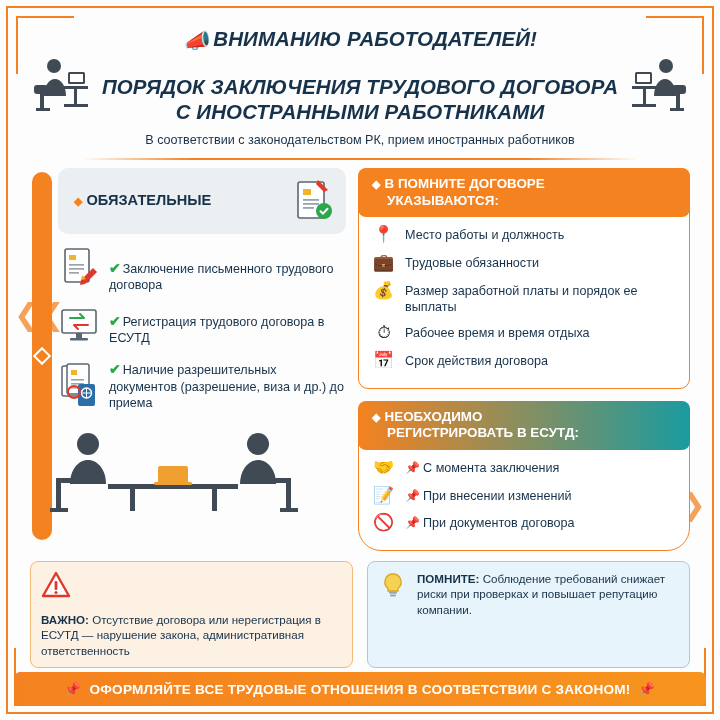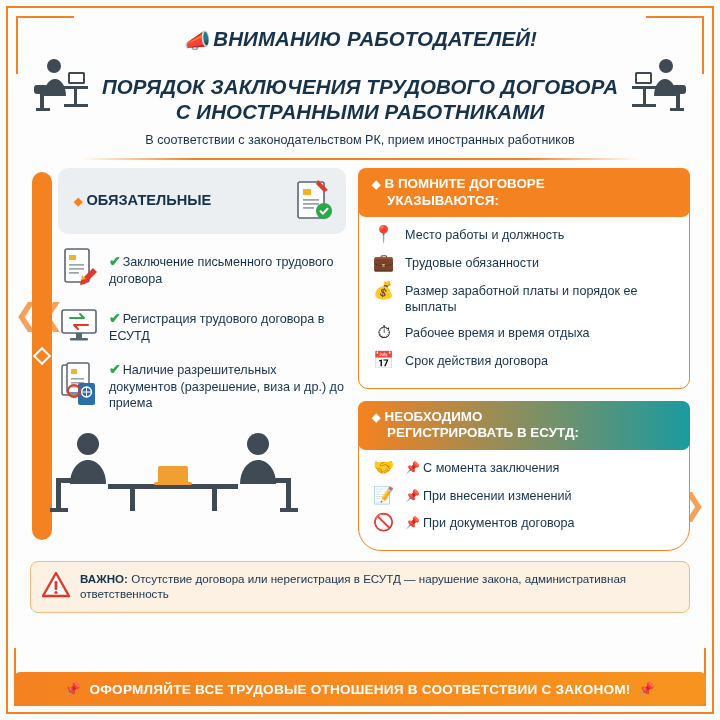--- a/index.html
+++ b/index.html
@@ -107,21 +107,21 @@
     position: absolute; left: 2px; top: 4px; width: 20px; height: 368px;
     background: #f58220; border-radius: 10px;
   }
   .bar .knob {
     position: absolute; left: 50%; top: 50%; transform: translate(-50%,-50%) rotate(45deg);
     width: 13px; height: 13px; background: #f58220; border: 2px solid #fff;
   }
 
   .req-list { margin-top: 12px; padding-left: 28px; }
   .req-item {
-    display: flex; align-items: center; gap: 9px;
+    display: flex; align-items: flex-end; gap: 9px;
     margin-bottom: 13px;
   }
   .req-item .ic { width: 42px; flex: 0 0 42px; text-align: center; }
   .req-item .check { color: #2aa84a; font-size: 14px; font-weight: bold; margin-right: 2px; }
   .req-item .t { font-size: 12.6px; color: #17324b; line-height: 1.32; }
 
   
   .panel {
     border: 1.6px solid #f58220;
     border-radius: 10px;
@@ -153,21 +153,21 @@
   
   .people { margin-top: 14px; height: 92px; position: relative; }
 
   
   .notes { display: flex; gap: 14px; padding: 10px 16px 0 16px; }
   .note {
     flex: 1; border-radius: 8px; padding: 9px 10px 9px 10px;
     display: flex; gap: 9px; align-items: flex-start;
     font-size: 11.6px; line-height: 1.33; color: #17324b;
   }
-  .note.warn { background: #fdf1e4; border: 1.4px solid #f3b97c; }
+  .note.warn { background: #fdf1e4; border: 1.4px solid #f3b97c; flex-direction: column; }
   .note.info { background: #e8f4fb; border: 1.4px solid #9fcde8; }
   .note b { font-weight: bold; }
   .note .nic { flex: 0 0 30px; text-align: center; font-size: 22px; line-height: 1; }
 
   
   .footer {
     position: absolute; left: 14px; right: 14px; bottom: 14px;
     height: 34px; border-radius: 6px;
     background: linear-gradient(to right, #f58220, #f7941e);
     color: #fff; font-weight: bold; font-size: 13.6px;
@@ -381,20 +381,30 @@
     <div class="note warn">
       <span class="nic">
         <svg width="30" height="28" viewBox="0 0 30 28">
           <path d="M15 2l13 23H2z" fill="#fff" stroke="#e0392c" stroke-width="2.4" stroke-linejoin="round"></path>
           <rect x="13.6" y="10" width="2.8" height="9" rx="1.2" fill="#e0392c"></rect>
           <circle cx="15" cy="21.5" r="1.6" fill="#e0392c"></circle>
         </svg>
       </span>
       <span><b>ВАЖНО:</b> <span>Отсутствие договора или нерегистрация в ЕСУТД — нарушение закона, административная ответственность</span></span>
     </div>
+    <div class="note info">
+      <span class="nic">
+        <svg width="28" height="28" viewBox="0 0 28 28">
+          <path d="M14 3a8 8 0 00-5 14.3V20h10v-2.7A8 8 0 0014 3z" fill="#f7d154" stroke="#d9a520" stroke-width="1.3"></path>
+          <rect x="10" y="20.5" width="8" height="2.2" rx="1" fill="#9aa4ad"></rect>
+          <rect x="11" y="23.6" width="6" height="2" rx="1" fill="#9aa4ad"></rect>
+        </svg>
+      </span>
+      <span><b>ПОМНИТЕ:</b> <span>Соблюдение требований снижает риски при проверках и повышает репутацию компании.</span></span>
+    </div>
   </div>
 
   <div class="footer">
     <span>📌</span>
     <span>ОФОРМЛЯЙТЕ ВСЕ ТРУДОВЫЕ ОТНОШЕНИЯ В СООТВЕТСТВИИ С ЗАКОНОМ!</span>
     <span>📌</span>
   </div>
 </div>
 
 </body></html>

